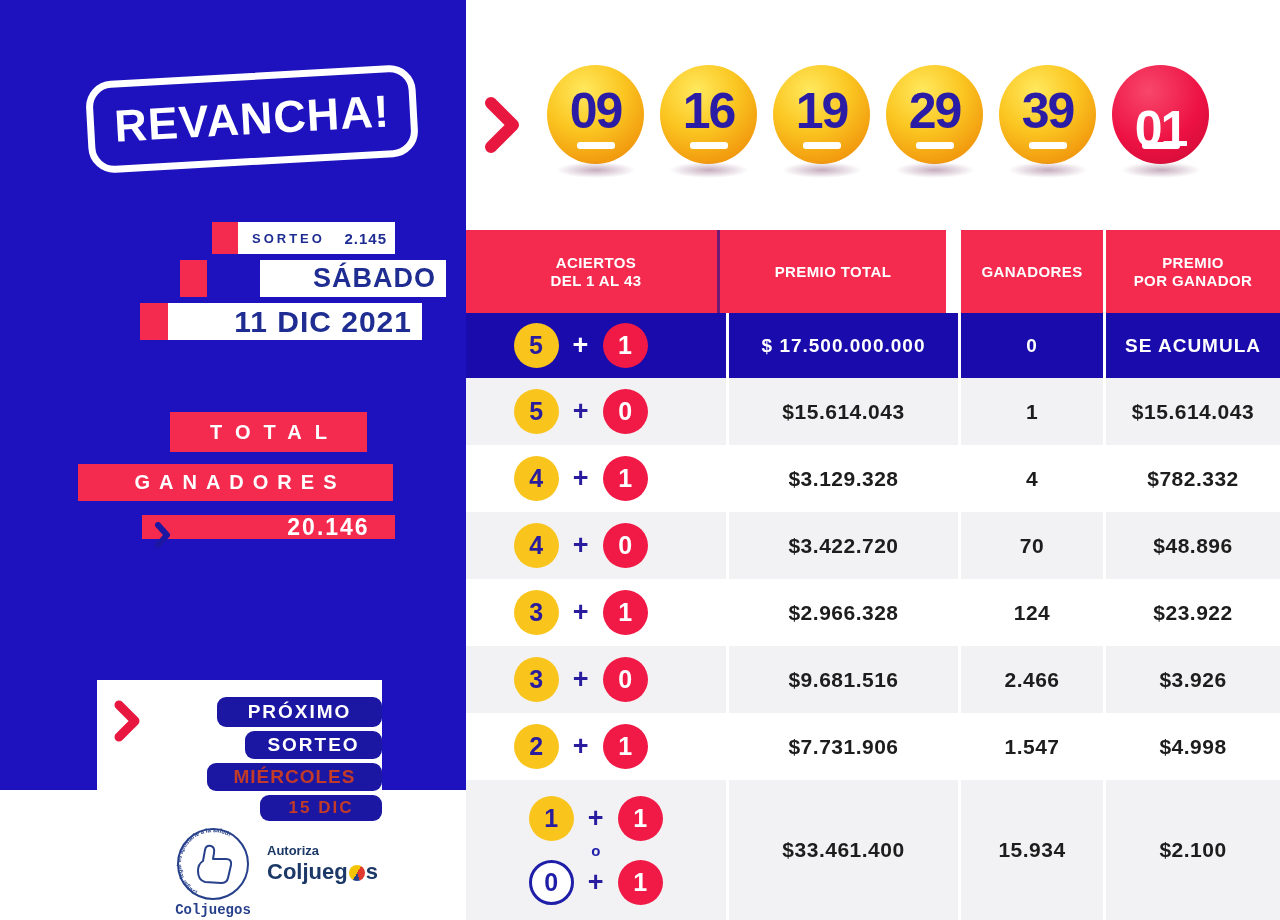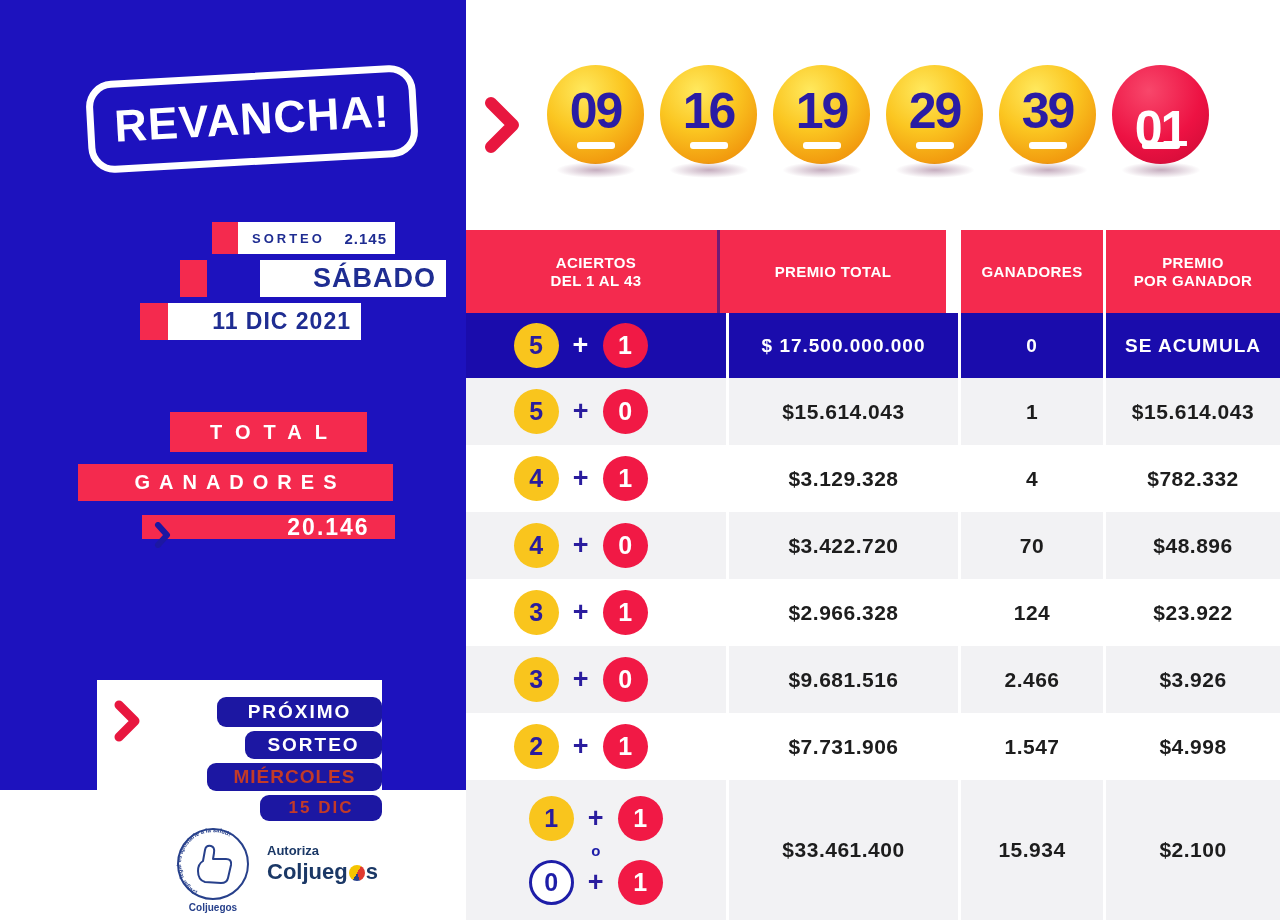--- a/index.html
+++ b/index.html
@@ -26,22 +26,22 @@
   .b-sorteo .face .lbl{font-size:13px;letter-spacing:3px;}
   .b-sorteo .face .num{font-size:15px;letter-spacing:1px;}
 
   .b-day{left:180px;top:260px;width:213px;height:37px;}
   .b-day .chip{left:0;width:27px;}
   .b-day .face{position:absolute;left:44px;top:0;width:186px;height:100%;
     display:flex;align-items:center;justify-content:flex-end;padding-right:10px;font-size:27px;letter-spacing:1px;margin-left:36px;}
 
   .b-date{left:140px;top:303px;width:253px;height:37px;}
   .b-date .chip{left:0;width:28px;}
-  .b-date .face{position:absolute;left:28px;top:0;width:193px;height:100%;
-    display:flex;align-items:center;justify-content:flex-end;padding-right:10px;font-size:23px;letter-spacing:1px;}
+  .b-date .face{position:absolute;left:28px;top:0;width:254px;height:100%;
+    display:flex;align-items:center;justify-content:flex-end;padding-right:10px;font-size:30px;letter-spacing:1px;}
 
   .b-total{left:170px;top:412px;width:197px;height:40px;justify-content:center;font-size:20px;letter-spacing:13px;padding-left:13px;}
   .b-ganadores{left:78px;top:464px;width:315px;height:37px;justify-content:center;font-size:20px;letter-spacing:9px;padding-left:9px;}
   .b-value{left:142px;top:515px;width:253px;height:24px;}
   .b-value .val{position:absolute;left:0;width:100%;text-align:center;padding-left:120px;font-size:23px;letter-spacing:2px;}
   .b-value svg{position:absolute;left:12px;top:7px;}
 
   
   .nextbox{position:absolute;left:97px;top:680px;width:285px;height:230px;background:#fff;}
   .navybar{position:absolute;background:var(--navy,#1C17A2);display:flex;align-items:center;justify-content:center;font-weight:bold;white-space:nowrap;border-radius:9px;}
@@ -151,21 +151,21 @@
       <svg width="76" height="76" viewBox="0 0 76 76">
         <defs>
             <path id="arc" d="M 38 70 A 32 32 0 1 1 38.01 70"></path>
           </defs>
         <circle cx="38" cy="38" r="35" fill="none" stroke="#27408B" stroke-width="2"></circle>
         <text font-size="6" fill="#27408B" font-weight="bold">
           <textPath href="#arc" startOffset="8%">¡Jugar legal es apostarle a la salud!</textPath>
         </text>
         <path d="M30 56 q-7 -2 -7 -11 q0 -7 5 -10 l2 -11 q1 -5 6 -4 q4 1 3 7 l-1 6 h13 q6 0 5 6 l-3 13 q-1 5 -7 5 z" fill="none" stroke="#27408B" stroke-width="2" stroke-linejoin="round"></path>
       </svg>
-      <div style="font-size:10px;font-weight:bold;color:#27408B;margin-top:-4px;">Coljuegos</div>
+      <div style="font-size:14px;font-weight:bold;color:#27408B;margin-top:-4px;font-family:Liberation Mono, monospace;">Coljuegos</div>
     </div>
 
     <div class="autoriza">
       <span class="a1">Autoriza</span>
       <span class="a2">
           <span>Coljueg</span>
           <span class="logo-ball"></span>
           <span>s</span>
         </span>
     </div>

